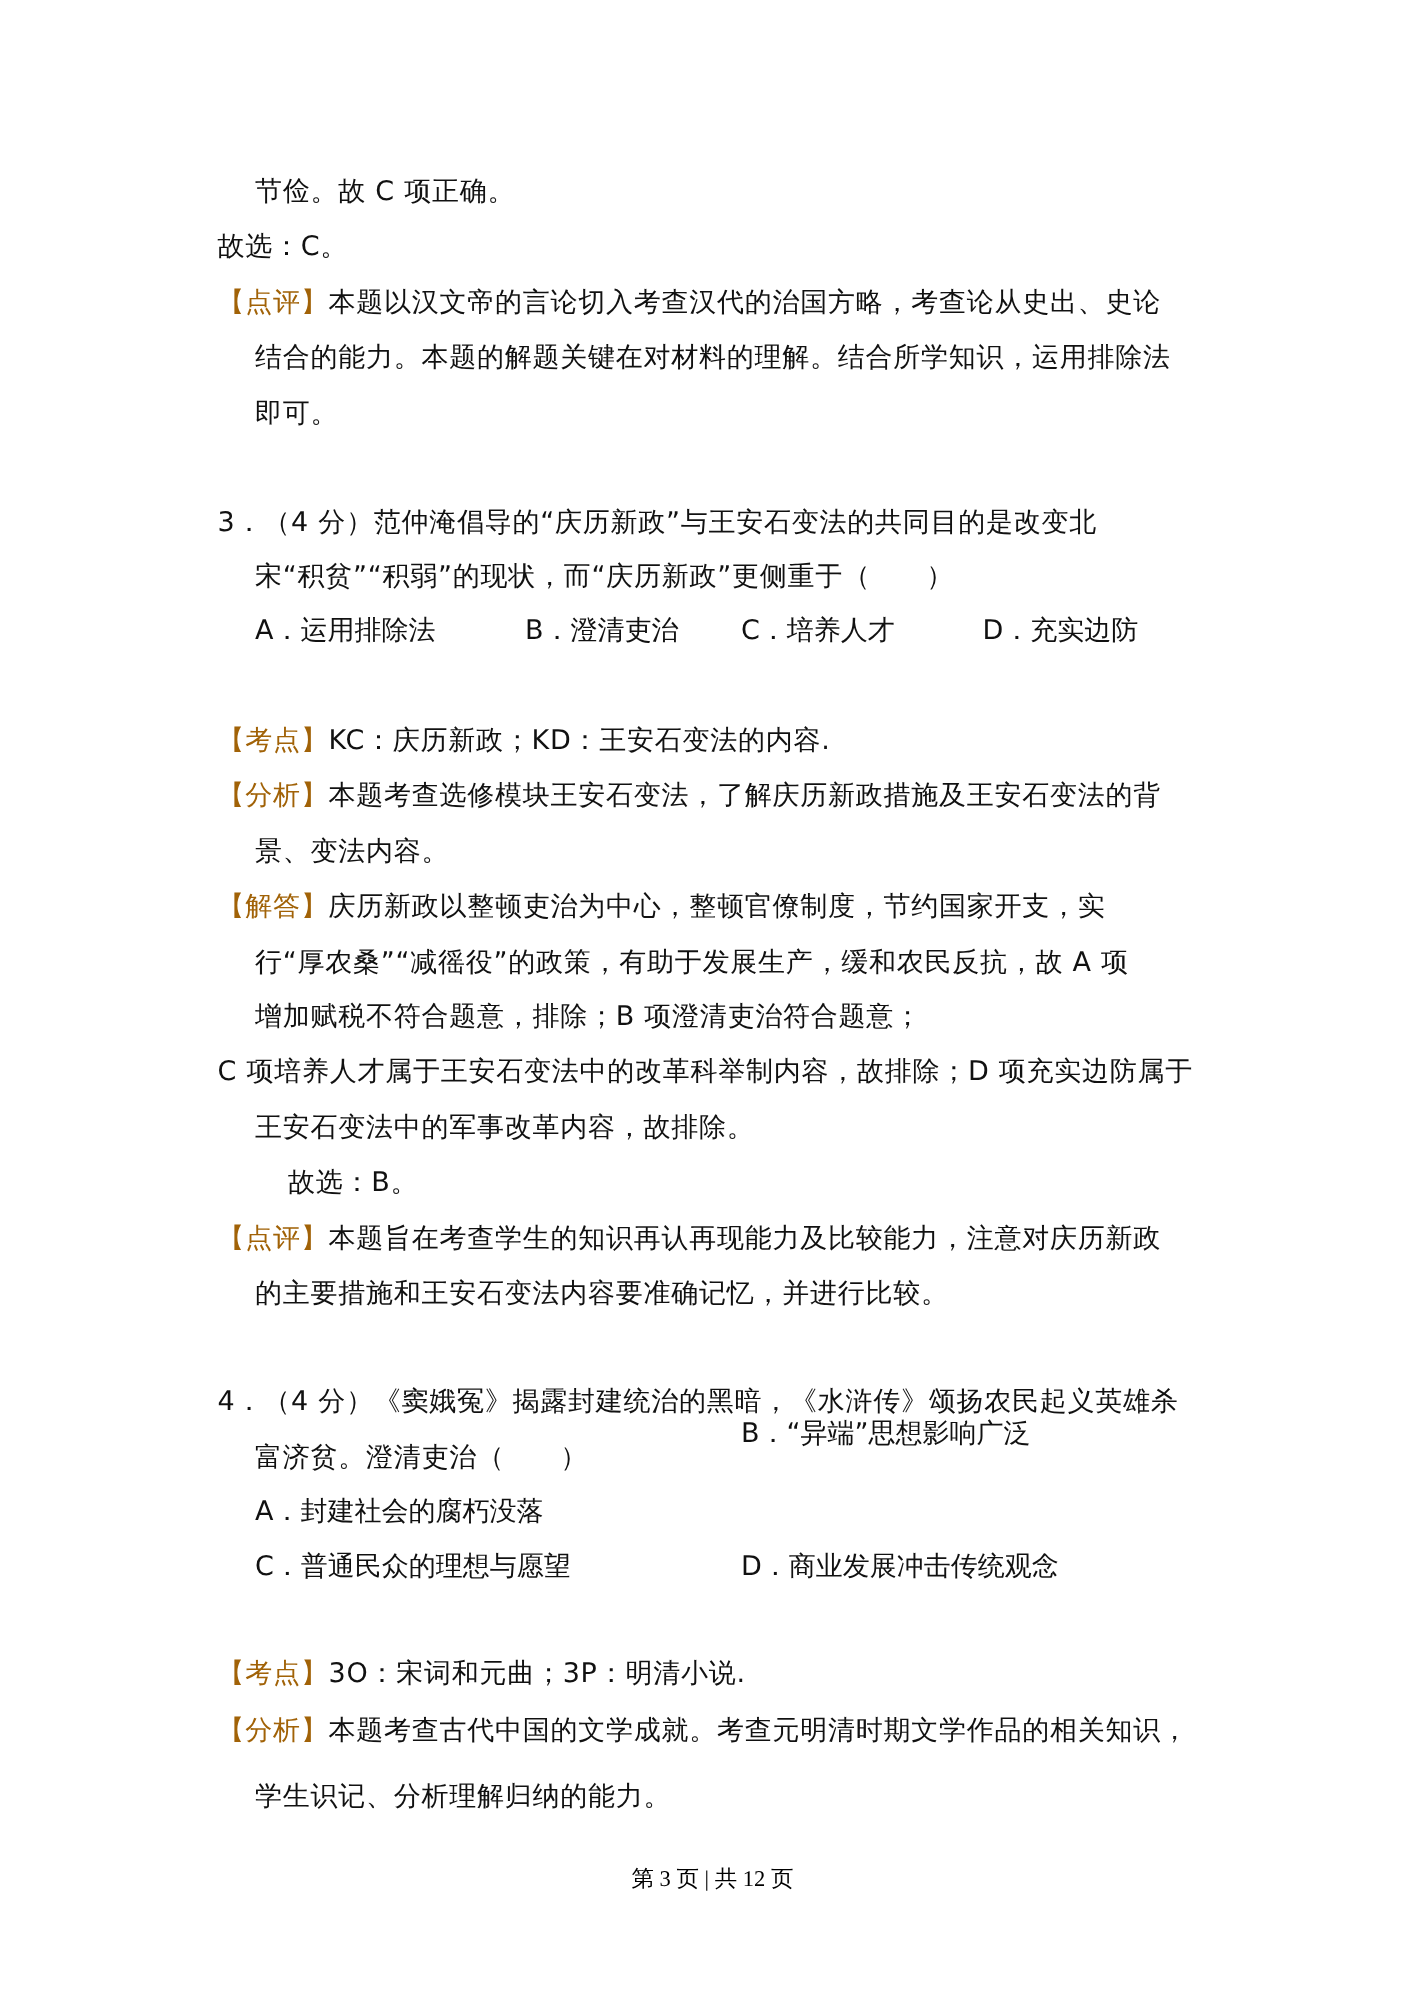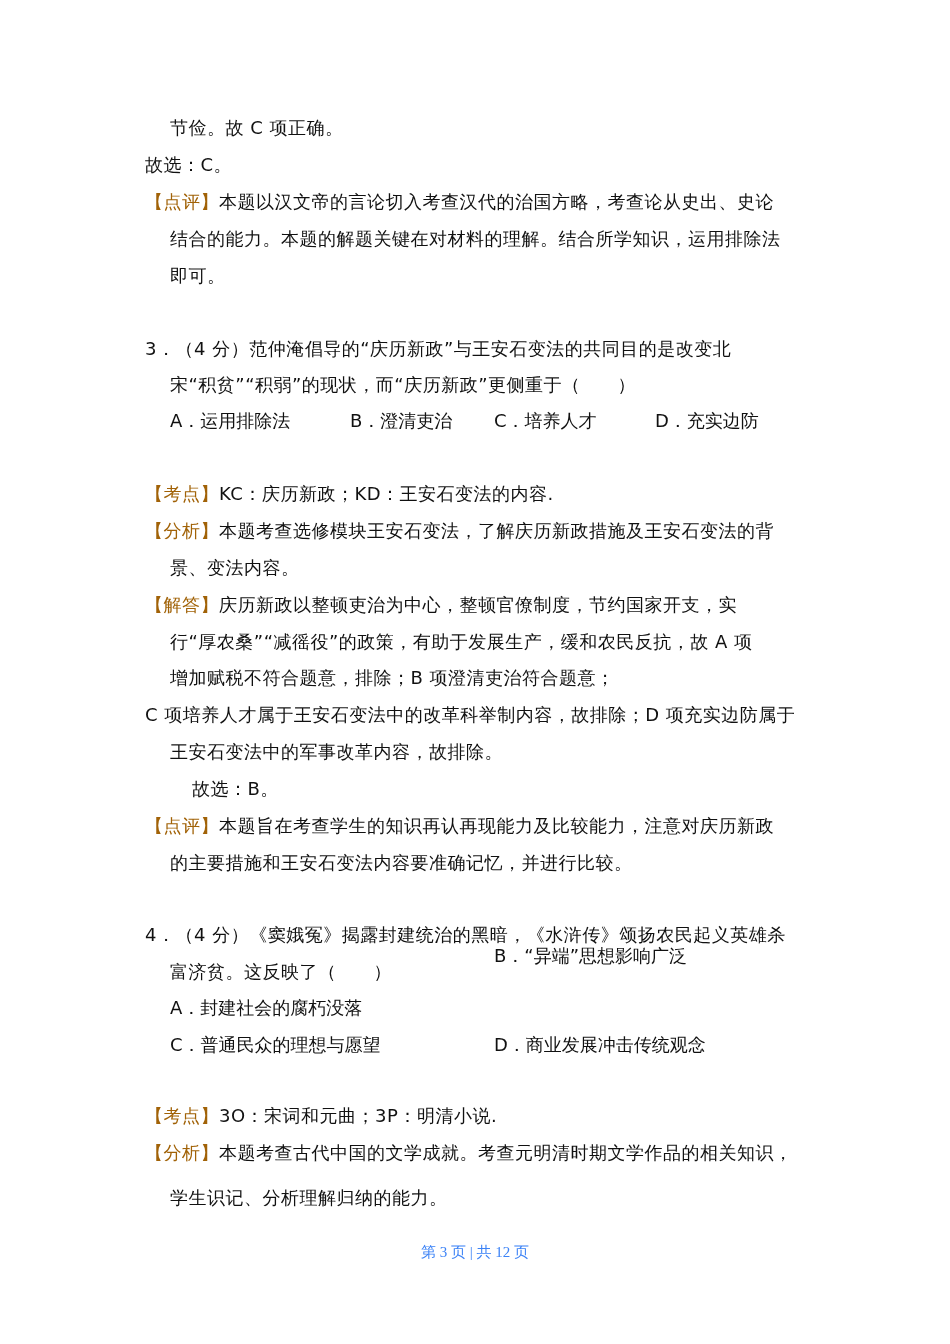--- a/index.html
+++ b/index.html
@@ -30,21 +30,21 @@
       white-space: nowrap;
       line-height: 24px;
     }
     .footer {
       position: absolute;
       left: 0;
       width: 950px;
       top: 1243px;
       text-align: center;
       font-size: 15px;
-      color: #3b82f6;
+      color: #000000;
       font-family: "Liberation Serif", "DejaVu Serif", serif;
     }
   </style>
 </head>
 <body>
 
 <div class="line indent" style="top:116px;">节俭。故 C 项正确。</div>
 <div class="line flush" style="top:153px;">故选：C。</div>
 <div class="line flush" style="top:190px;">
   <span class="tag">【点评】</span><span>本题以汉文帝的言论切入考查汉代的治国方略，考查论从史出、史论</span>
@@ -75,21 +75,21 @@
 <div class="line flush" style="top:703px;">C 项培养人才属于王安石变法中的改革科举制内容，故排除；D 项充实边防属于</div>
 <div class="line indent" style="top:740px;">王安石变法中的军事改革内容，故排除。</div>
 <div class="line flush" style="top:777px;margin-left:47px;">故选：B。</div>
 
 <div class="line flush" style="top:814px;">
   <span class="tag">【点评】</span><span>本题旨在考查学生的知识再认再现能力及比较能力，注意对庆历新政</span>
 </div>
 <div class="line indent" style="top:851px;">的主要措施和王安石变法内容要准确记忆，并进行比较。</div>
 
 <div class="line flush" style="top:923px;">4．（4 分）《窦娥冤》揭露封建统治的黑暗，《水浒传》颂扬农民起义英雄杀</div>
-<div class="line indent" style="top:960px;">富济贫。这反映了（　　）</div>
+<div class="line indent" style="top:960px;">富济贫。澄清吏治（　　）</div>
 <div class="opt" style="left:170px; top:996px;">A．封建社会的腐朽没落</div>
 <div class="opt" style="left:494px; top:944px;">B．“异端”思想影响广泛</div>
 <div class="opt" style="left:170px; top:1033px;">C．普通民众的理想与愿望</div>
 <div class="opt" style="left:494px; top:1033px;">D．商业发展冲击传统观念</div>
 
 <div class="line flush" style="top:1104px;">
   <span class="tag">【考点】</span><span>3O：宋词和元曲；3P：明清小说.</span>
 </div>
 <div class="line flush" style="top:1141px;font-family:Liberation Serif, serif;">
   <span class="tag">【分析】</span><span>本题考查古代中国的文学成就。考查元明清时期文学作品的相关知识，</span>

